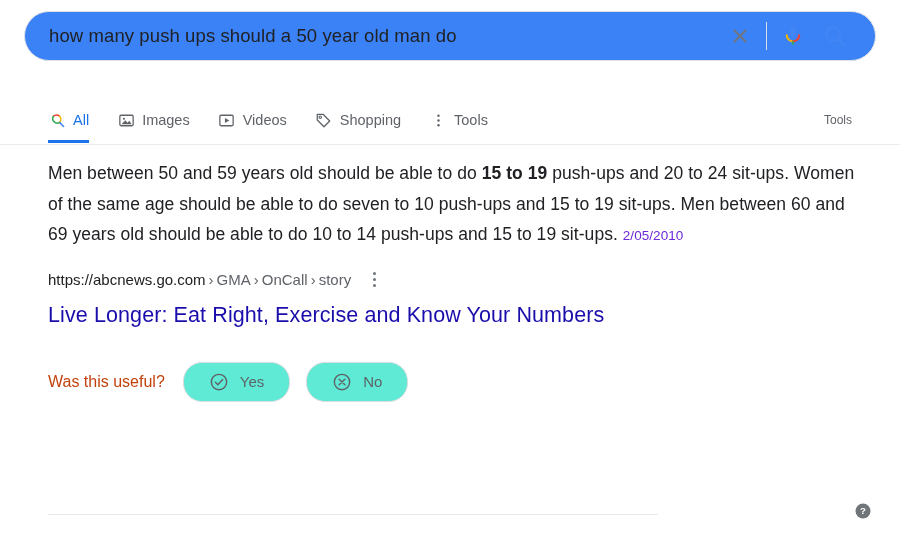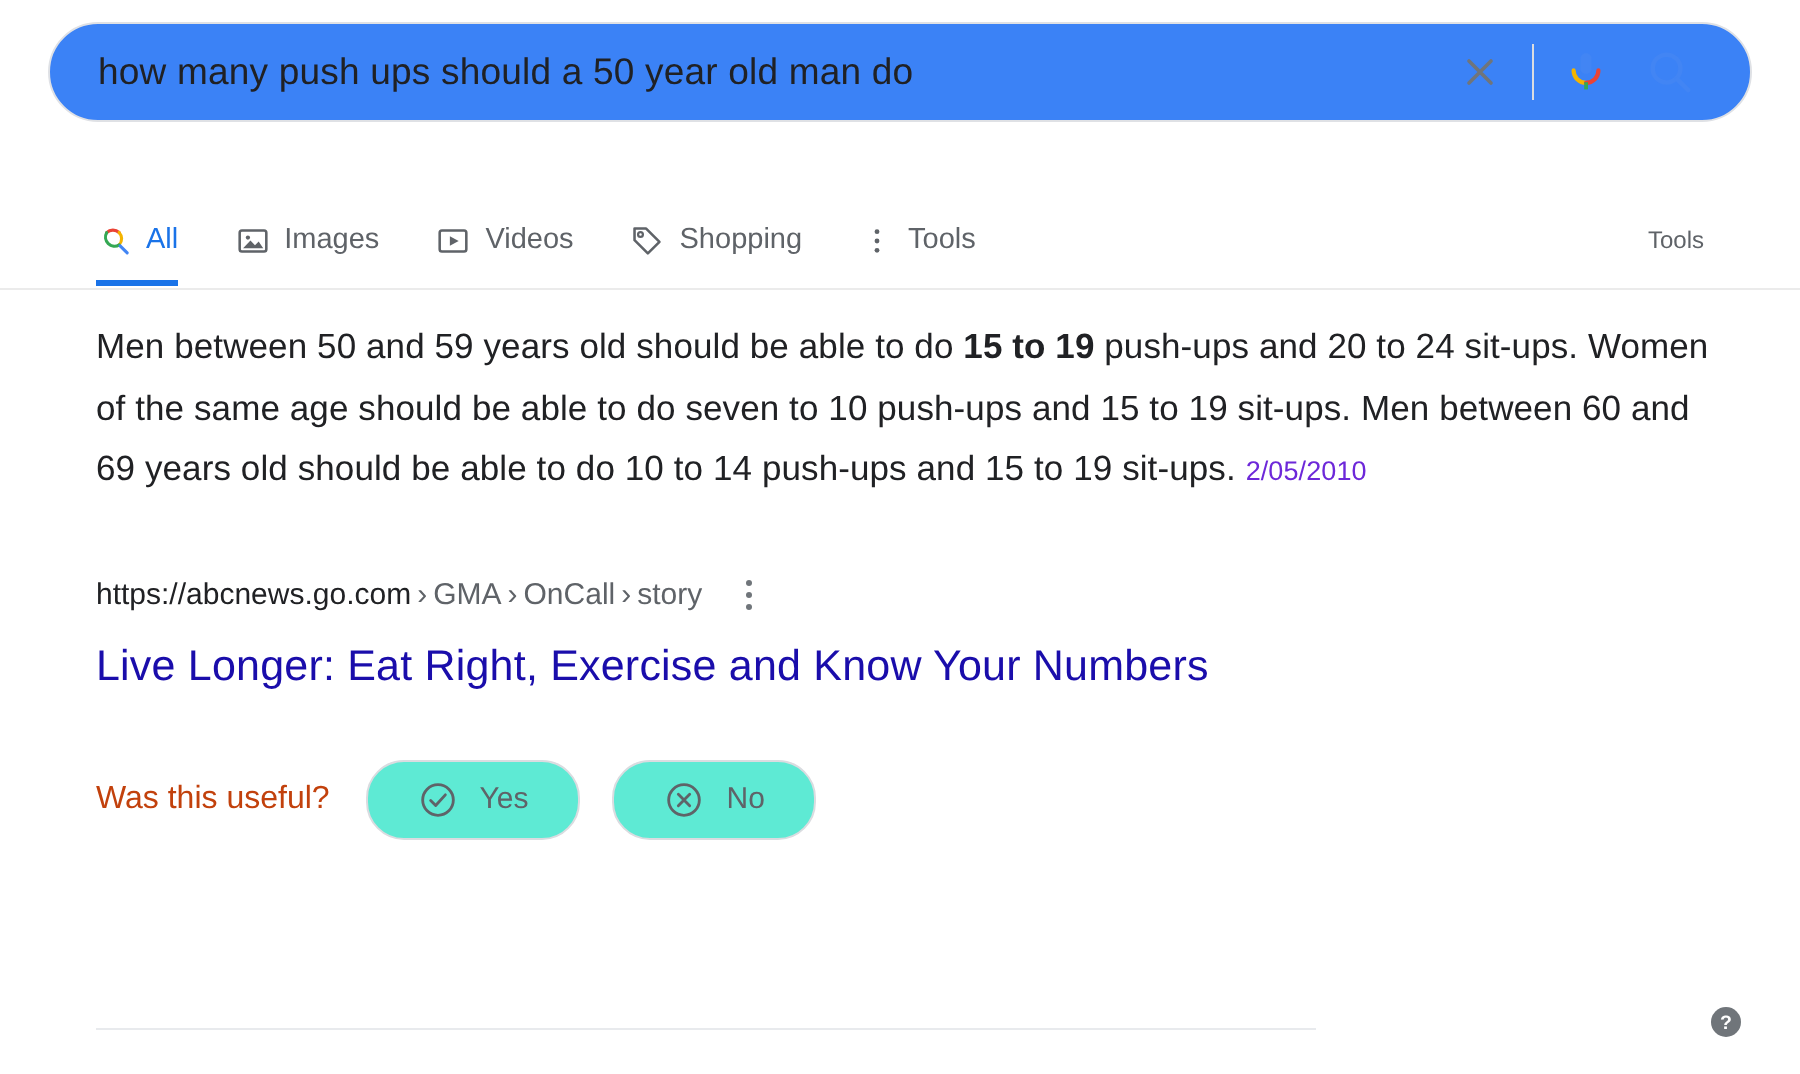--- a/index.html
+++ b/index.html
@@ -148,21 +148,21 @@
   }
   .snippet b { font-weight: bold; }
   .snippet-date {
     color: #6d28d9;
     font-size: 13.5px;
   }
 
   .url-row {
     display: flex;
     align-items: center;
-    margin-top: 35px;
+    margin-top: 17px;
     height: 22px;
   }
   .url-text {
     font-size: 15px;
     color: #202124;
     white-space: nowrap;
   }
   .url-crumb { color: #5f6368; }
   .url-sep { color: #5f6368; padding: 0 3px; }
   .kebab {

